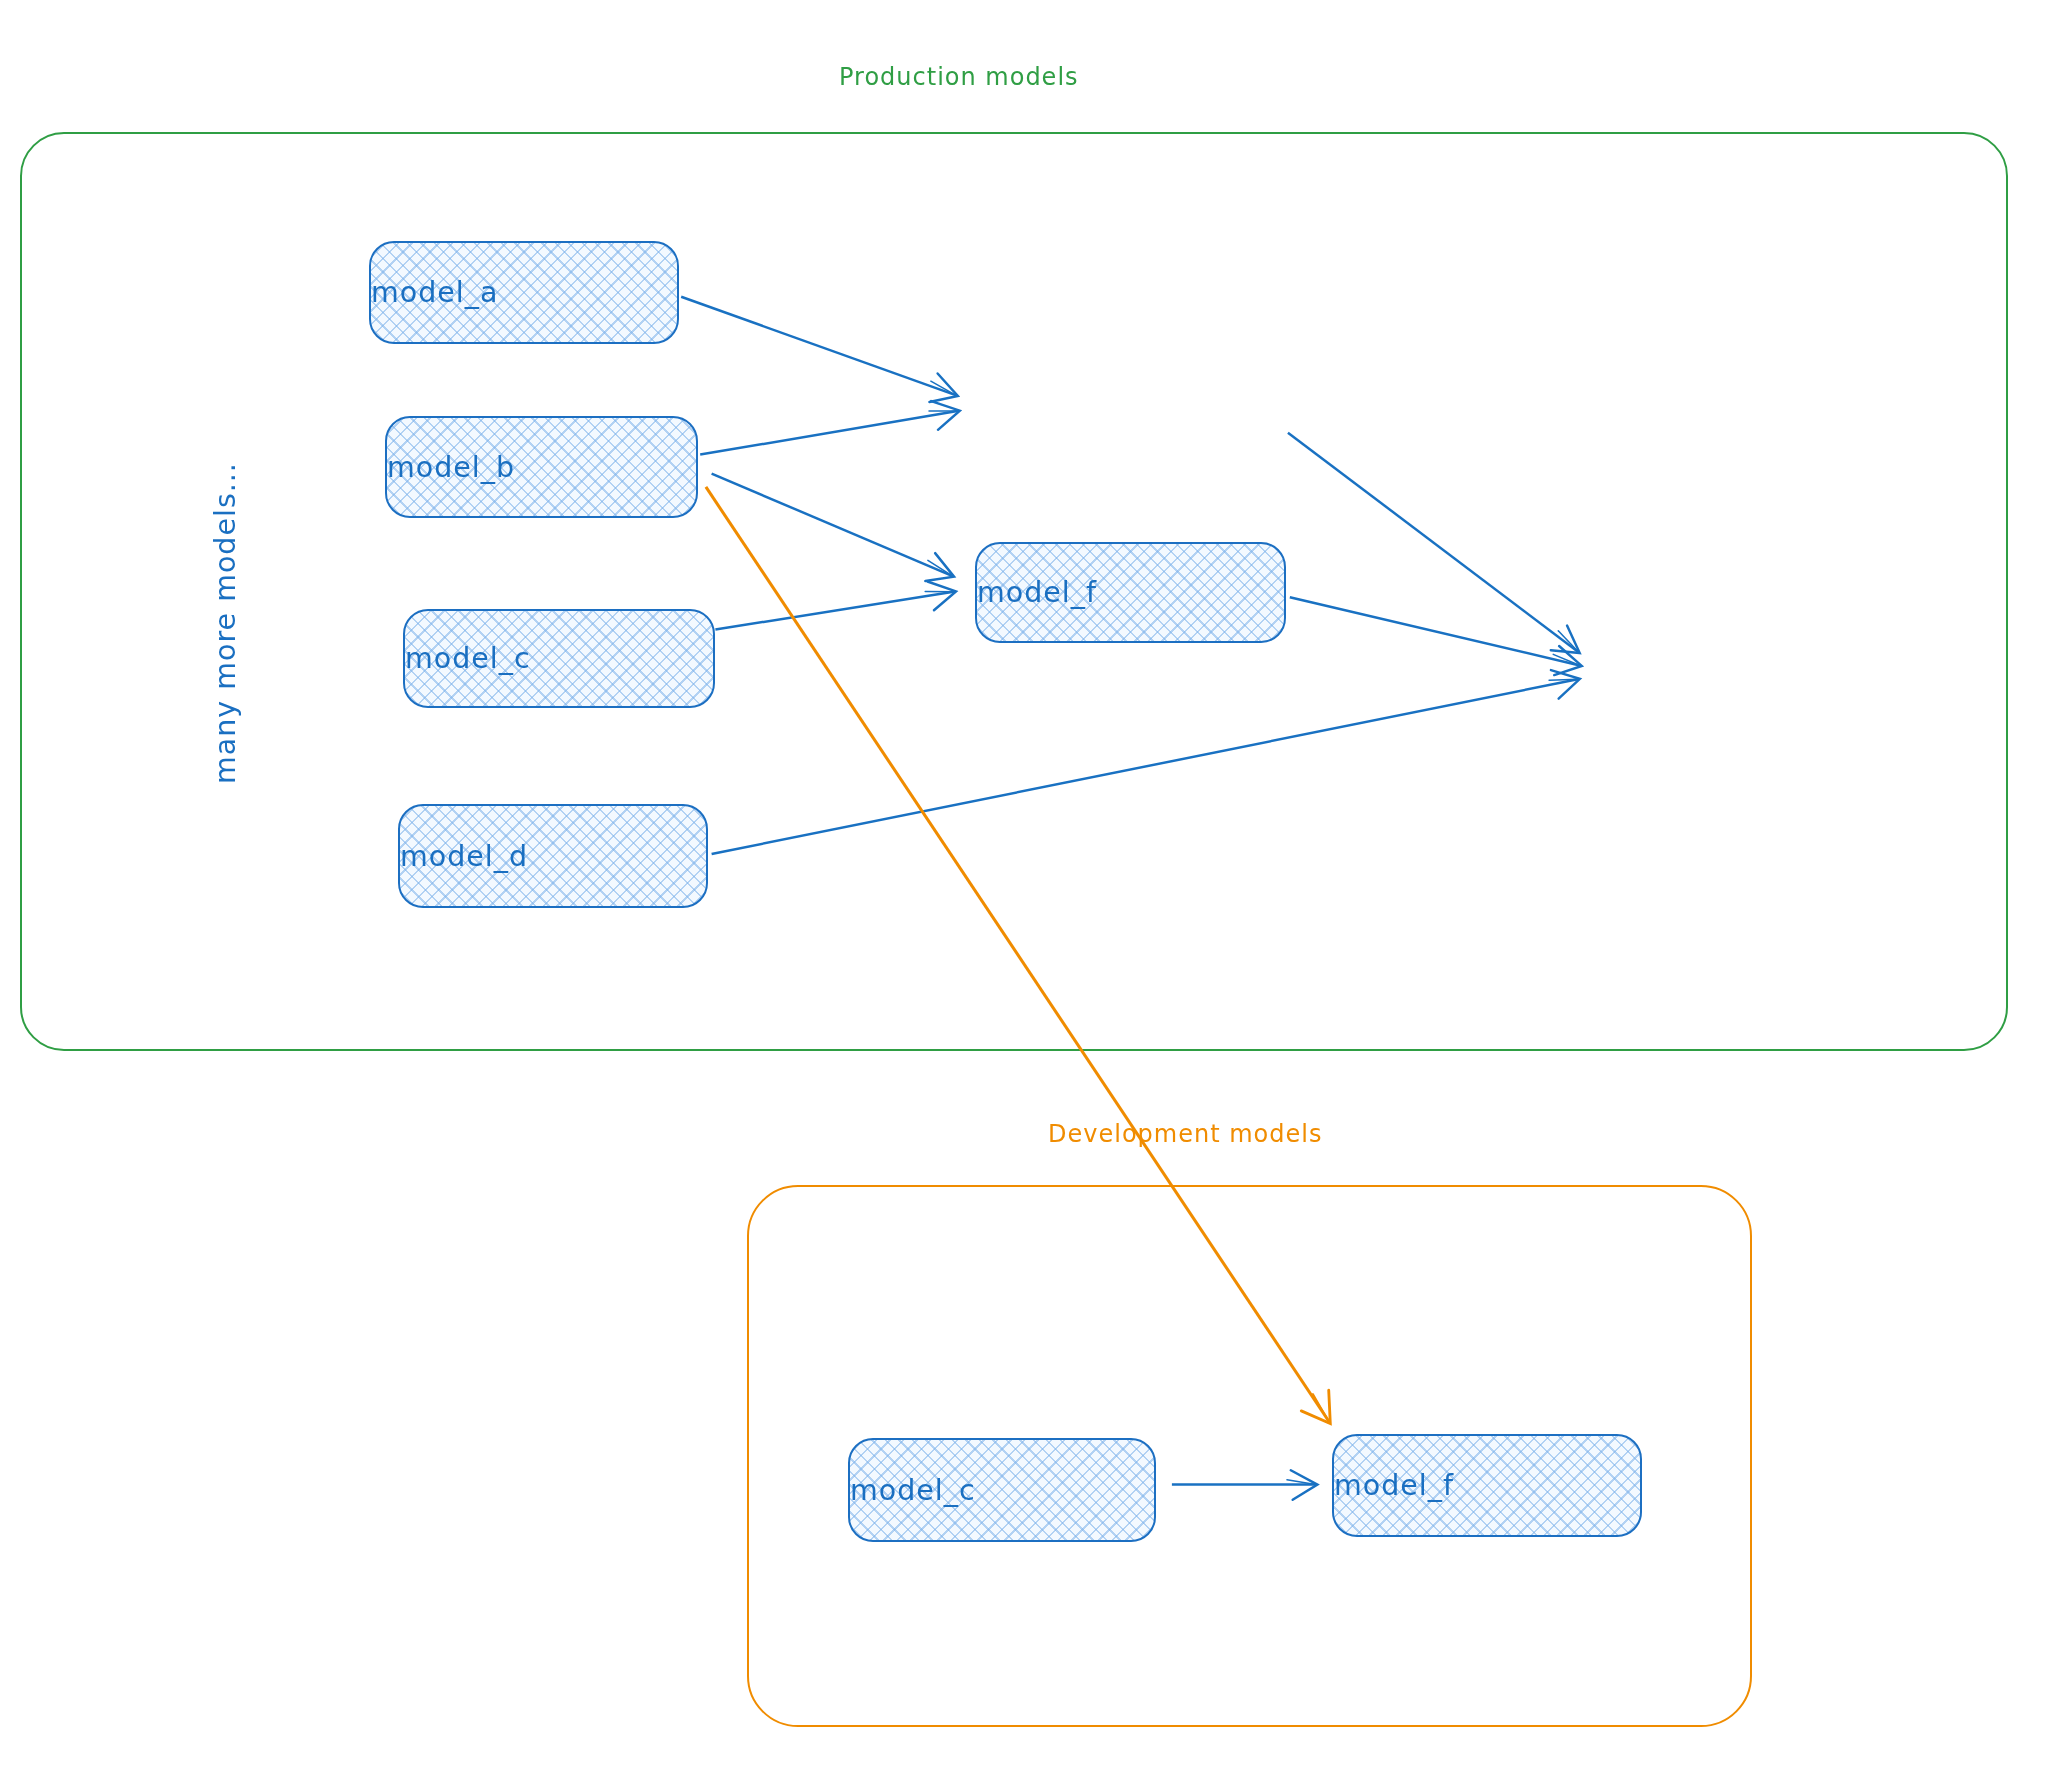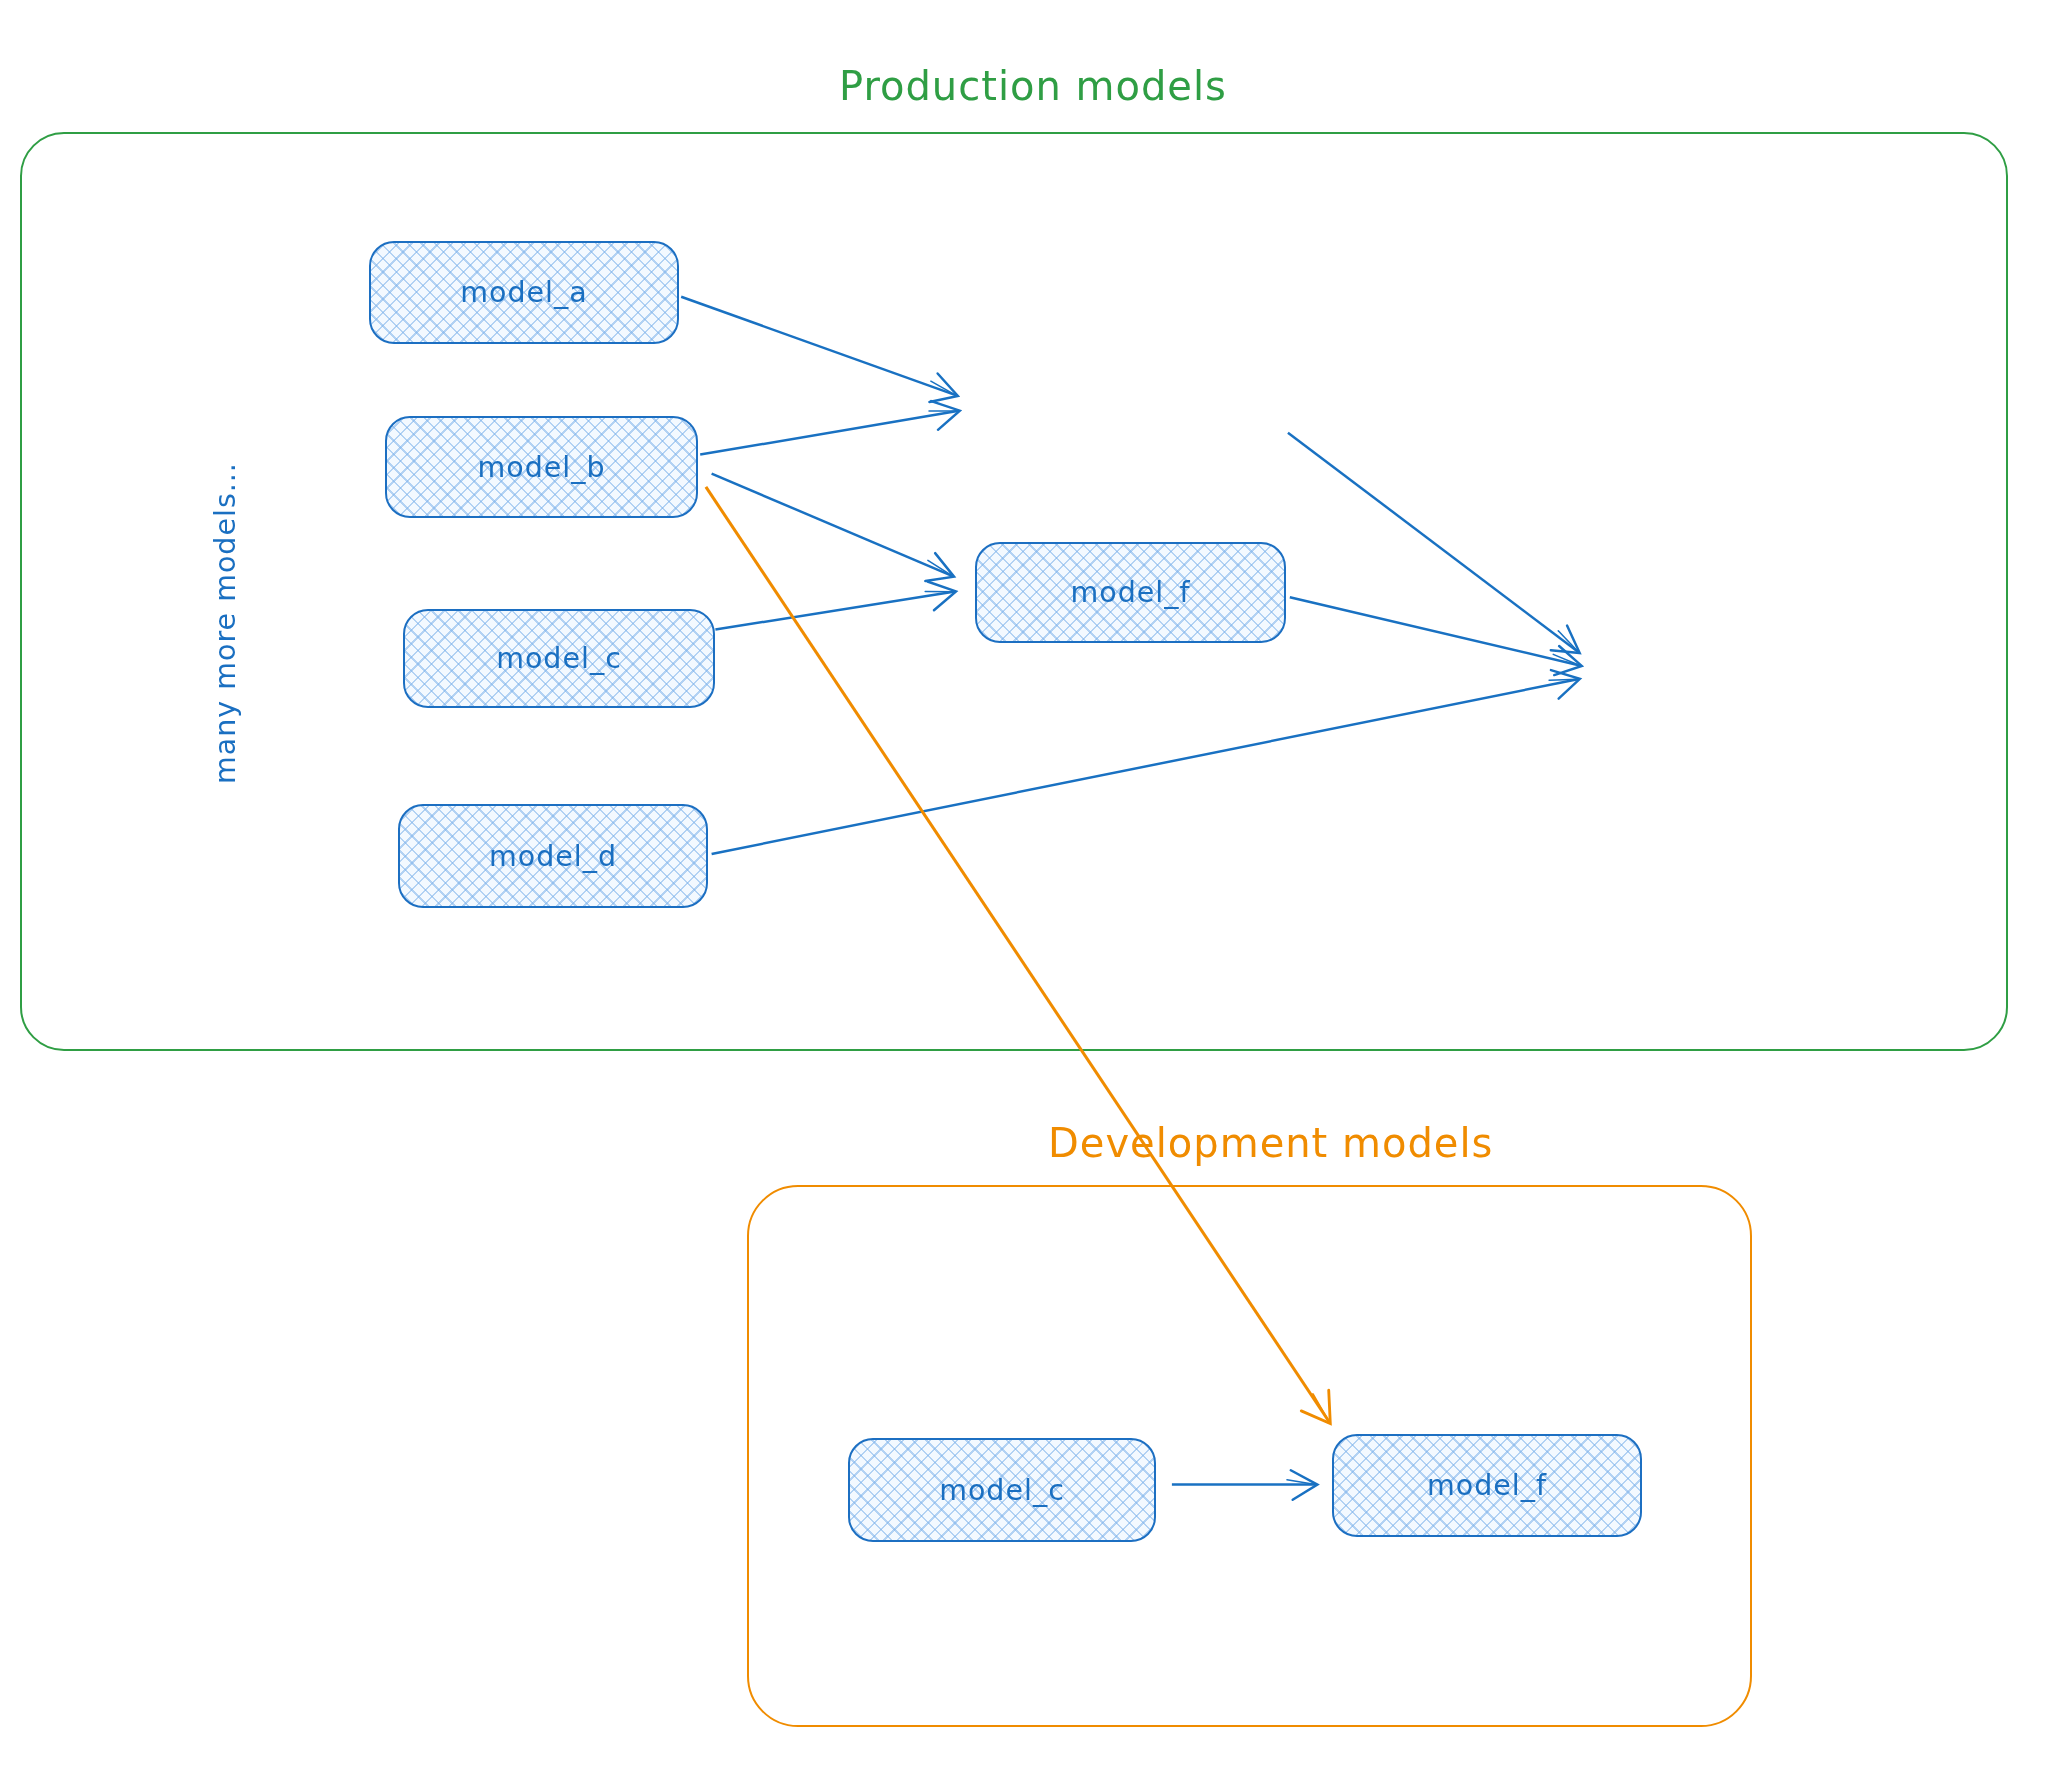--- a/index.html
+++ b/index.html
@@ -29,40 +29,40 @@
   }
   .group-box.development {
     left: 747px; top: 1185px;
     width: 1001px; height: 538px;
     border: 2.9px solid #f08c00;
     border-radius: 51px;
   }
   .group-title {
     position: absolute;
     z-index: 3;
-    font-size: 40px;
+    font-size: 24px;
     letter-spacing: 1px;
     white-space: nowrap;
   }
   .group-title.production {
     left: 839px; top: 63px;
     color: #2f9e44;
   }
   .group-title.development {
     left: 1048px; top: 1120px;
     color: #f08c00;
   }
   .node {
     position: absolute;
     z-index: 2;
     border: 2.9px solid #1c6fc2;
     border-radius: 25px;
     display: flex;
     align-items: center;
-    justify-content: center;
+    justify-content: flex-start;
     background-color: #f3f9ff;
     background-image:
       repeating-linear-gradient(45deg, rgba(125,178,234,0.55) 0px, rgba(125,178,234,0.55) 1.7px, transparent 1.7px, transparent 9.5px),
       repeating-linear-gradient(-45deg, rgba(125,178,234,0.55) 0px, rgba(125,178,234,0.55) 1.7px, transparent 1.7px, transparent 9.5px);
   }
   .node-label {
     color: #1a6fc1;
     font-size: 28.5px;
     letter-spacing: 1px;
     white-space: nowrap;

